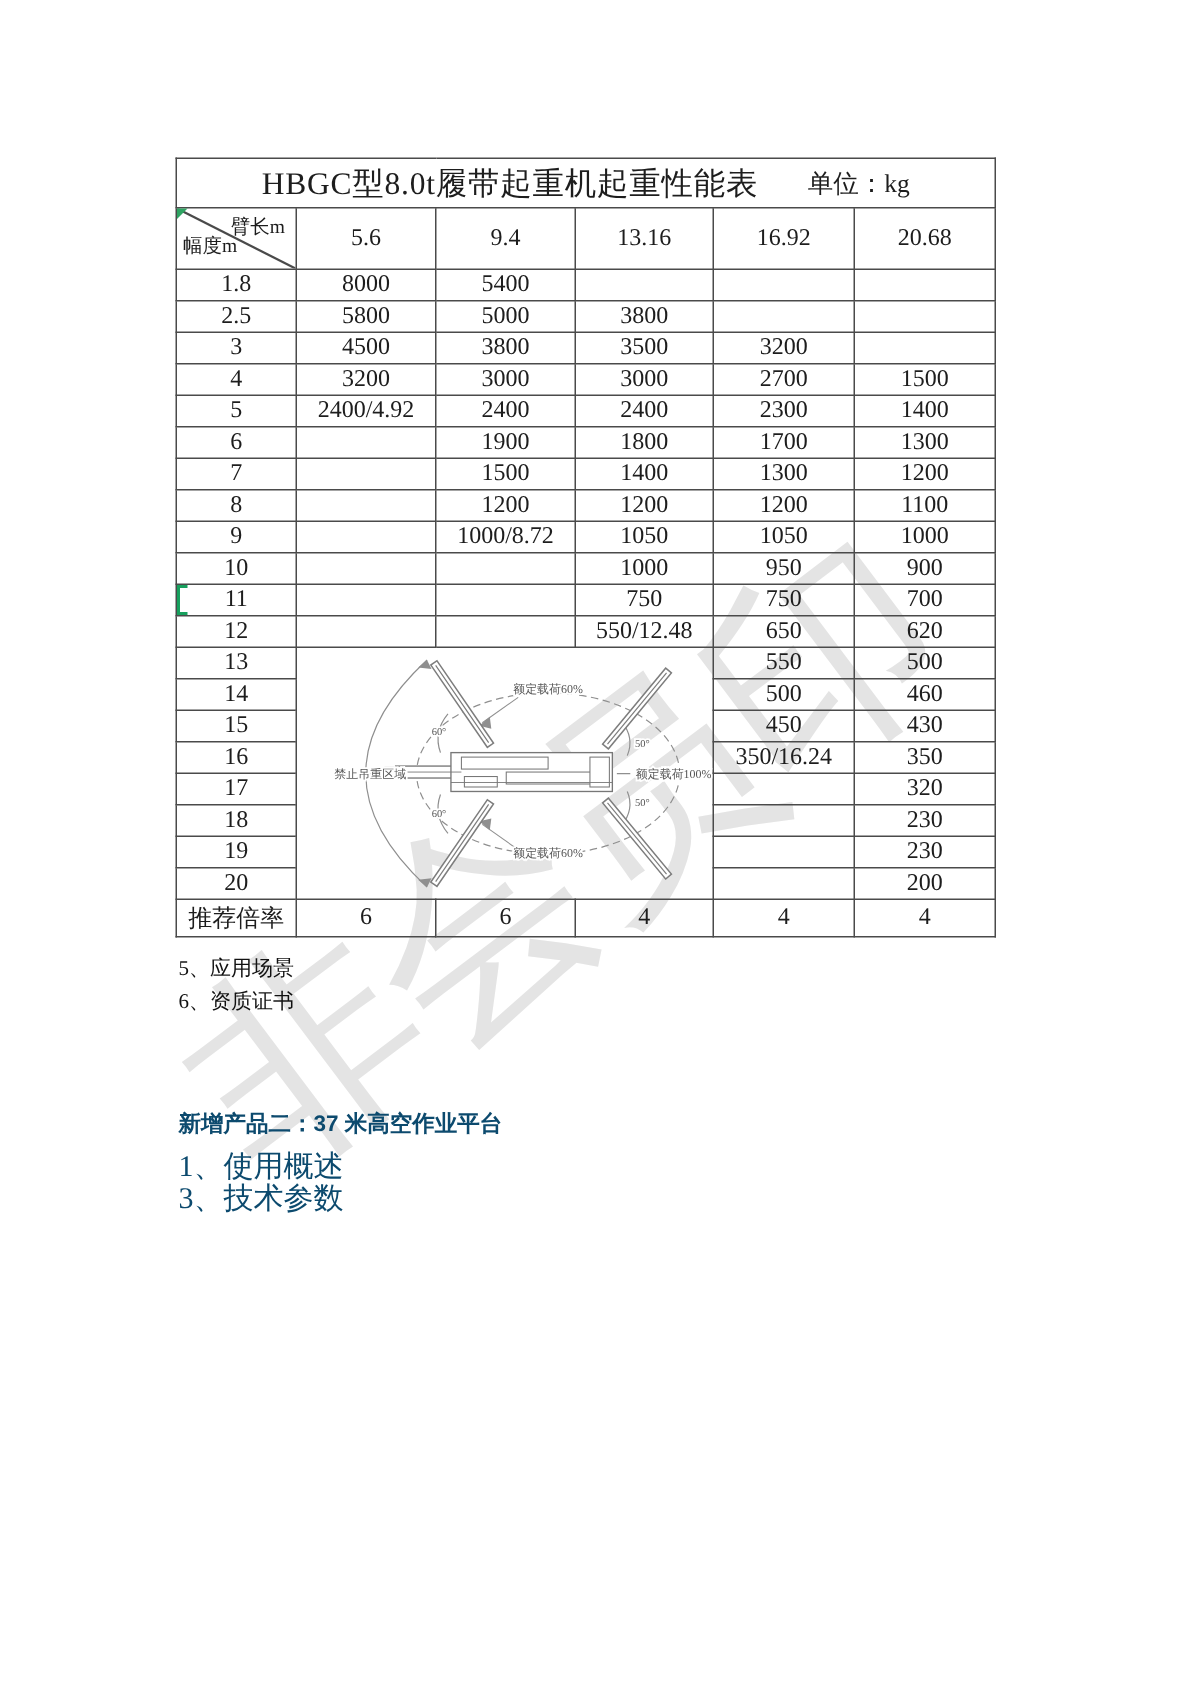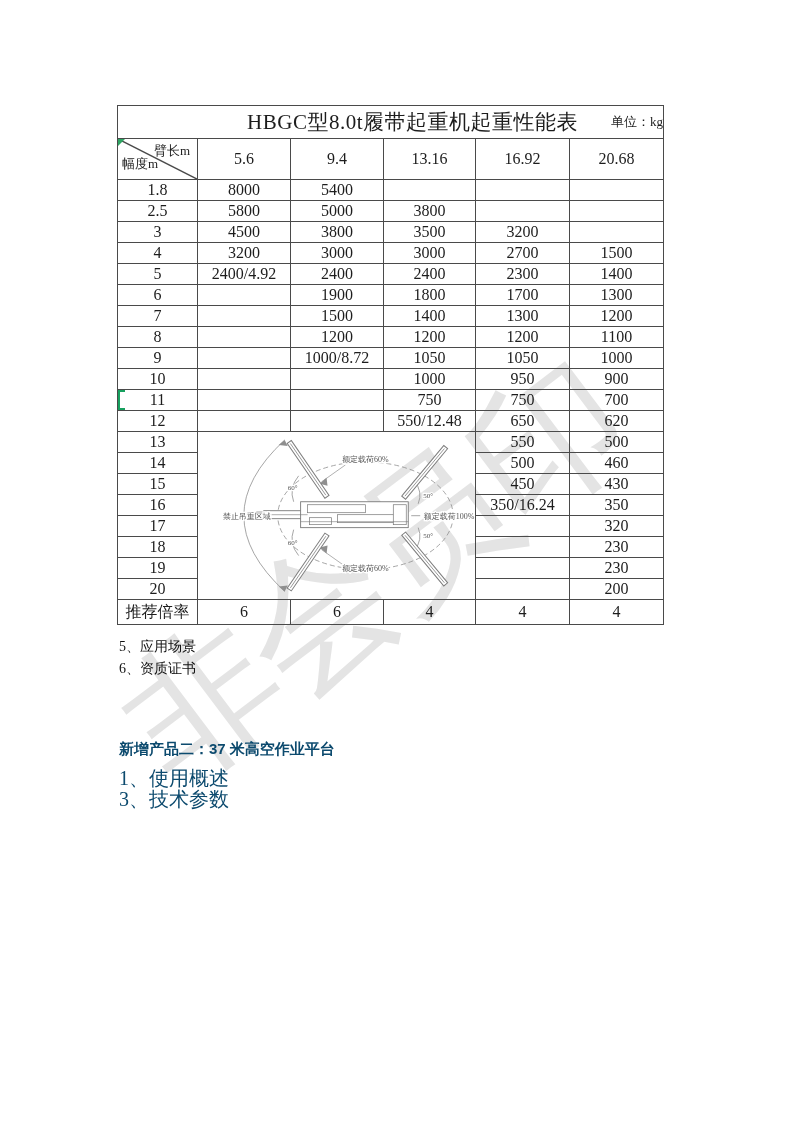--- a/index.html
+++ b/index.html
@@ -44,25 +44,25 @@
     font-weight: normal;
     color: #1d1d1d;
     background: transparent;
     overflow: visible;
   }
   .crane-table { border: 1.5px solid #6e6e6e; }
   .title-cell { height: 32px; }
   .title-flex {
     display: flex;
     align-items: center;
-    justify-content: flex-end;
+    justify-content: center;
     gap: 33px;
   }
   .title-main { font-size: 21px; letter-spacing: 0.5px; }
-  .title-unit { font-size: 13px; }
+  .title-unit { font-size: 17px; }
   .header-row th { height: 40px; font-size: 16px; }
   .corner-cell { position: relative; }
   .corner-cell svg.diag { position: absolute; inset: 0; width: 100%; height: 100%; display: block; }
   .corner-top { position: absolute; top: 3px; right: 7px; font-size: 13px; }
   .corner-bottom { position: absolute; bottom: 6px; left: 4px; font-size: 13px; margin-top: 25px; }
   .green-corner {
     position: absolute; top: 0; left: 0; width: 0; height: 0;
     border-top: 7px solid #2fa463;
     border-right: 7px solid transparent;
   }

